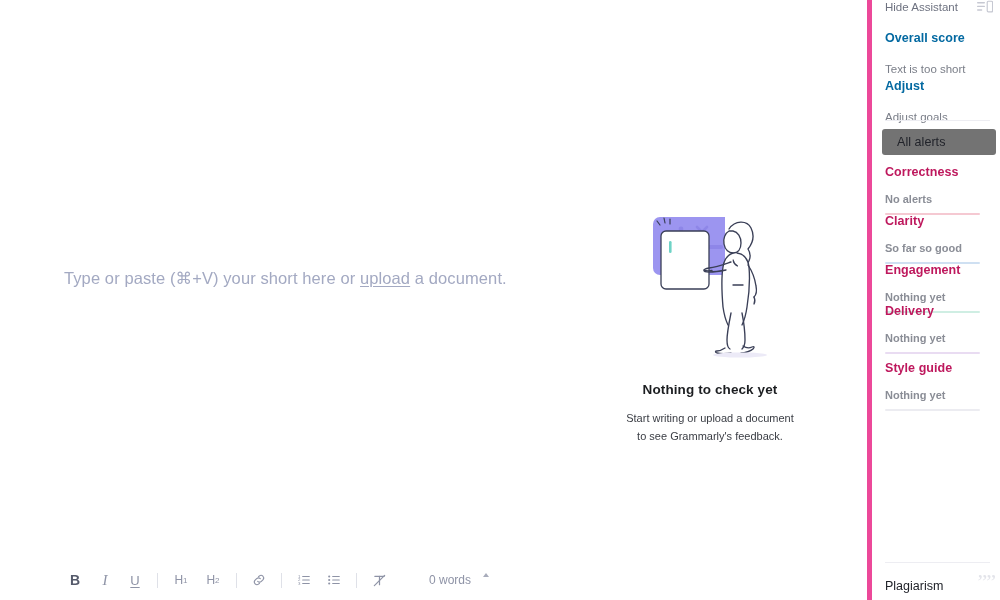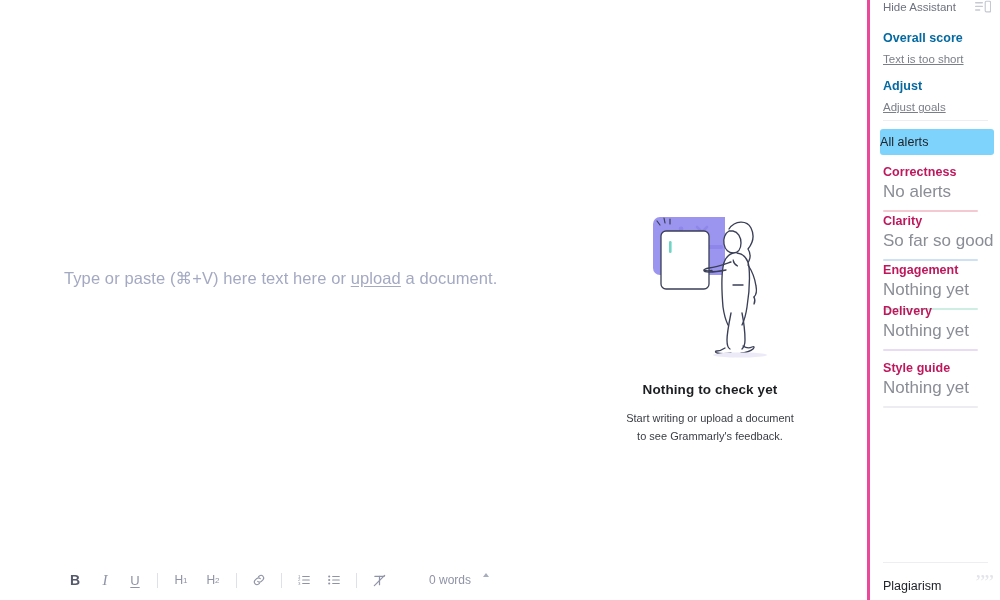--- a/index.html
+++ b/index.html
@@ -168,21 +168,21 @@
     border-bottom: 4px solid #a8acbb;
   }
 
   
   .assistant {
     position: relative;
     width: 133px;
     flex: 0 0 133px;
     height: 600px;
     background: #ffffff;
-    border-left: 3px solid #ec4899;
+    border-left: 5px solid #ec4899;
   }
 
   .asst-head {
     position: absolute;
     top: -4px;
     left: 0;
     width: 133px;
     height: 22px;
     display: flex;
     align-items: center;
@@ -207,50 +207,49 @@
 
   .asst-heading {
     font-size: 12.5px;
     font-weight: bold;
     color: #0369a1;
     letter-spacing: 0.05px;
     white-space: nowrap;
   }
 
   .asst-sub {
-    margin-top: 8px;
+    margin-top: 18px;
     font-size: 11.5px;
     color: #7a7e88;
     white-space: nowrap;
-    text-decoration: underline;
   }
 
   .score-block { top: 31px; }
   .goals-block { top: 79px; }
 
   .asst-divider {
     position: absolute;
     left: 13px;
     width: 105px;
     height: 1px;
     background: #ededf2;
   }
   .divider-top { top: 120px; }
 
   .all-alerts {
     position: absolute;
     left: 10px;
     top: 129px;
     width: 114px;
     height: 26px;
-    background: #7dd3fc;
+    background: #737373;
     border-radius: 3px;
     display: flex;
     align-items: center;
-    padding-left: 0;
+    padding-left: 15px;
     cursor: pointer;
   }
   .all-alerts-label {
     font-size: 12.5px;
     color: #21232a;
     letter-spacing: 0.05px;
   }
 
   .cat-item {
     position: absolute;
@@ -261,24 +260,25 @@
 
   .cat-name {
     font-size: 12.5px;
     font-weight: bold;
     color: #be185d;
     letter-spacing: 0.05px;
     white-space: nowrap;
   }
 
   .cat-status {
-    margin-top: 3px;
-    font-size: 17px;
+    margin-top: 14px;
+    font-size: 11px;
     color: #8a8d96;
     white-space: nowrap;
+    font-weight: bold;
   }
 
   .cat-bar {
     margin-top: 8px;
     height: 2px;
     width: 95px;
     border-radius: 1px;
   }
 
   .plagiarism-divider {
@@ -319,21 +319,21 @@
 <body>
 
 <div id="app">
 
   <div class="editor-pane">
 
     <div class="doc-area">
 
 
       <div class="doc-body">
-        <span>Type or paste (⌘+V) here text here or </span><span class="upload-link">upload</span><span> a document.</span>
+        <span>Type or paste (⌘+V) your short here or </span><span class="upload-link">upload</span><span> a document.</span>
       </div>
 
       <div class="empty-state">
 
         <svg class="illustration" viewBox="0 0 130 155">
 
           <rect x="8" y="12" width="72" height="58" rx="7" fill="#9c95f0"></rect>
           <rect x="28" y="12" width="52" height="58" fill="#9c95f0"></rect>
 
           <g stroke="#8e86e8" stroke-width="2.6" stroke-linecap="round">

